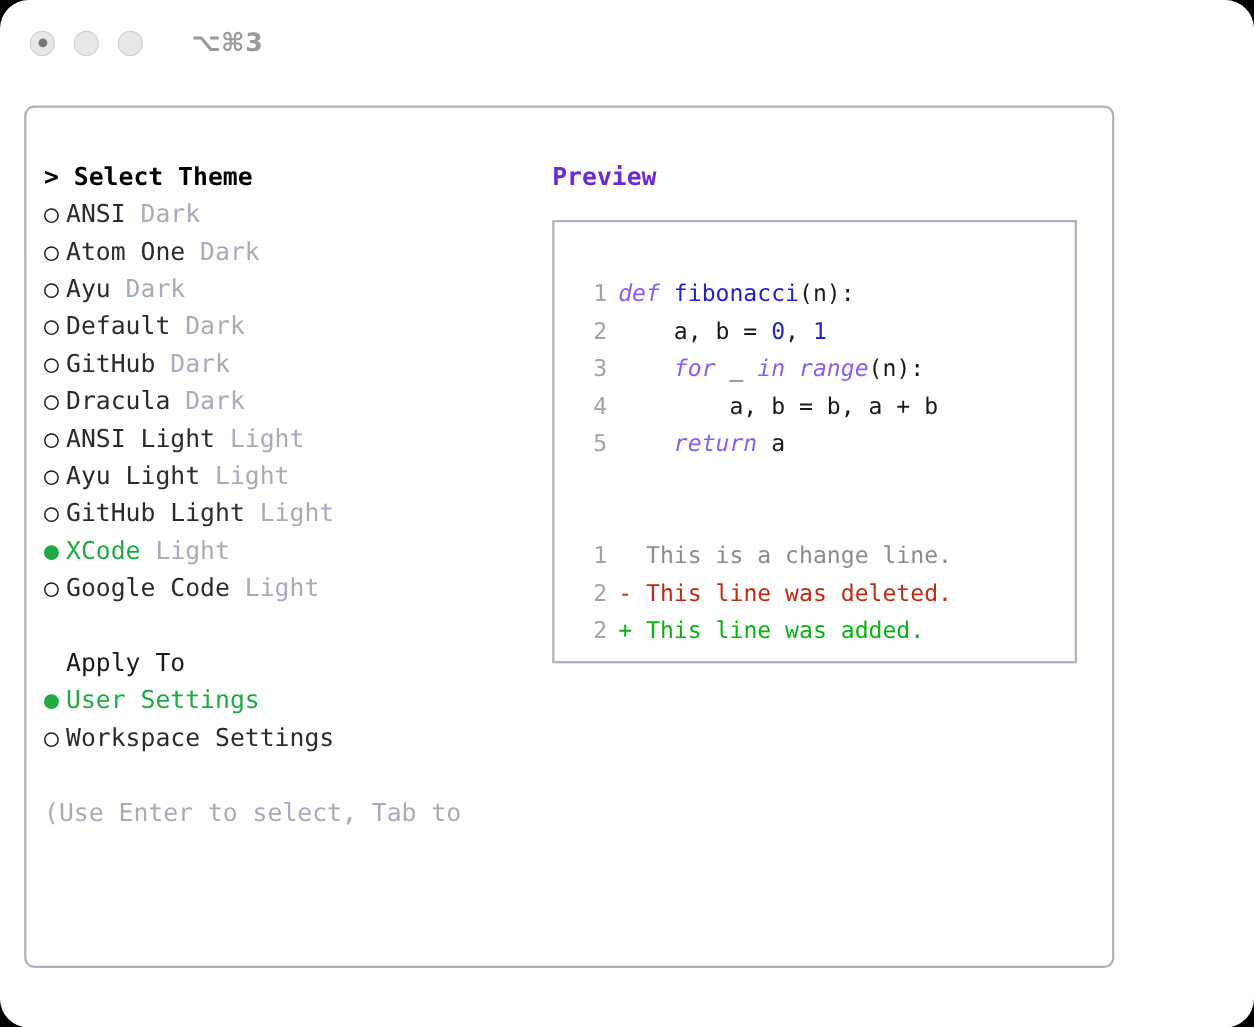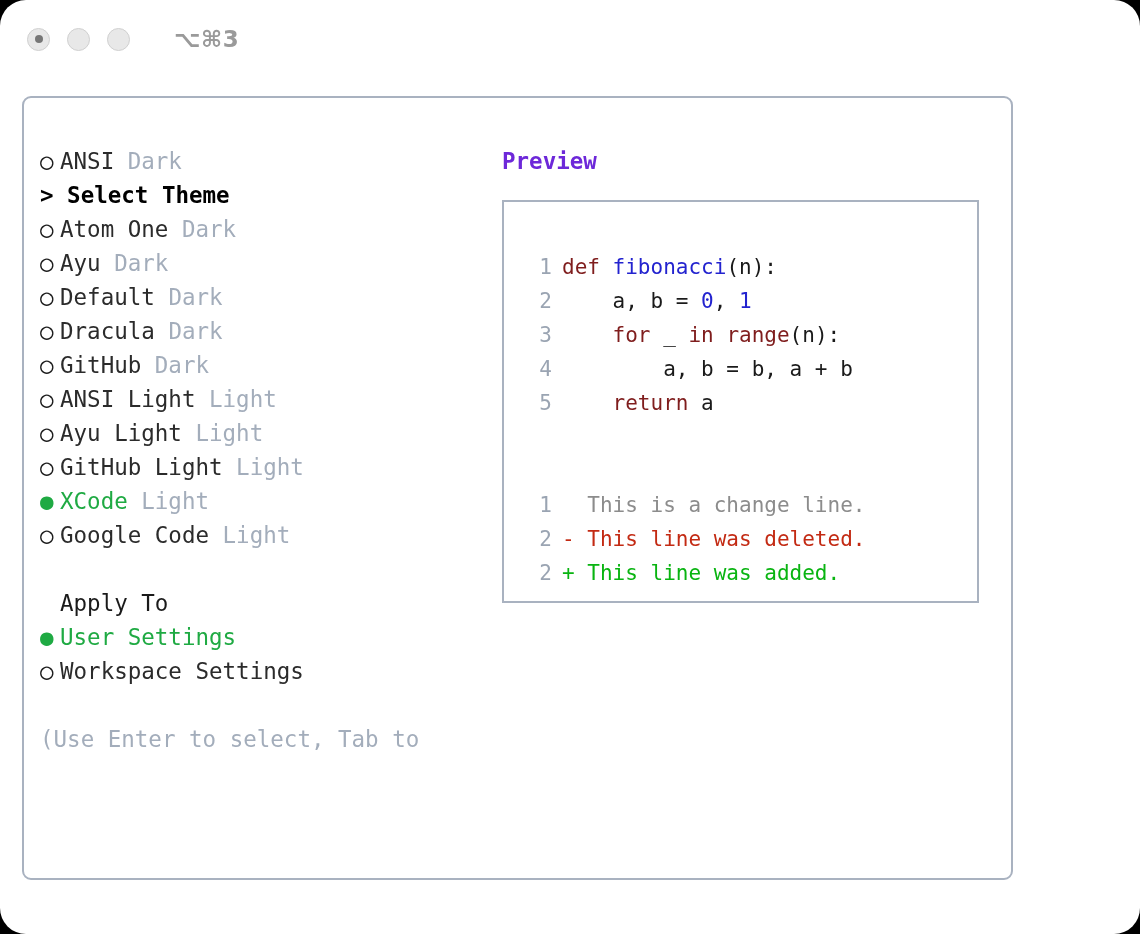--- a/index.html
+++ b/index.html
@@ -142,21 +142,21 @@
     white-space: pre;
     font-family: "DejaVu Sans Mono", monospace;
   }
   .lineno {
     display: inline-block;
     width: 26px;
     text-align: right;
     color: #9aa4b2;
     margin-right: 10px;
   }
-  .tok-kw   { color: #7f1d1d; }
+  .tok-kw   { color: #8b5cf6; font-style: italic; }
   .tok-fn   { color: #2323cf; }
   .tok-num  { color: #2323cf; }
   .tok-plain{ color: #1a1a1a; }
   .diff-ctx { color: #8c8c8c; }
   .diff-del { color: #c32a13; }
   .diff-add { color: #09b411; }
   .blank-line { height: 34px; }
 </style>
 </head>
 <body>
@@ -171,33 +171,33 @@
       <div class="dot"></div>
       <div class="dot"></div>
     </div>
     <div id="shortcut">⌥⌘3</div>
   </div>
 
   <div id="panel">
 
     <div id="left-col">
 
+      <div class="tui-line heading"><span>&gt; </span><span>Select Theme</span></div>
+
       <div class="tui-line"><span class="bullet bullet-empty">○</span><span class="item-name">ANSI</span><span class="tag"> <span>Dark</span></span></div>
 
-      <div class="tui-line heading"><span>&gt; </span><span>Select Theme</span></div>
-
       <div class="tui-line"><span class="bullet bullet-empty">○</span><span class="item-name">Atom One</span><span class="tag"> <span>Dark</span></span></div>
 
       <div class="tui-line"><span class="bullet bullet-empty">○</span><span class="item-name">Ayu</span><span class="tag"> <span>Dark</span></span></div>
 
       <div class="tui-line"><span class="bullet bullet-empty">○</span><span class="item-name">Default</span><span class="tag"> <span>Dark</span></span></div>
 
+      <div class="tui-line"><span class="bullet bullet-empty">○</span><span class="item-name">GitHub</span><span class="tag"> <span>Dark</span></span></div>
+
       <div class="tui-line"><span class="bullet bullet-empty">○</span><span class="item-name">Dracula</span><span class="tag"> <span>Dark</span></span></div>
-
-      <div class="tui-line"><span class="bullet bullet-empty">○</span><span class="item-name">GitHub</span><span class="tag"> <span>Dark</span></span></div>
 
       <div class="tui-line"><span class="bullet bullet-empty">○</span><span class="item-name">ANSI Light</span><span class="tag"> <span>Light</span></span></div>
 
       <div class="tui-line"><span class="bullet bullet-empty">○</span><span class="item-name">Ayu Light</span><span class="tag"> <span>Light</span></span></div>
 
 
       <div class="tui-line"><span class="bullet bullet-empty">○</span><span class="item-name">GitHub Light</span><span class="tag"> <span>Light</span></span></div>
 
       <div class="tui-line"><span class="bullet bullet-sel">●</span><span class="item-name sel">XCode</span><span class="tag"> <span>Light</span></span></div>
 

